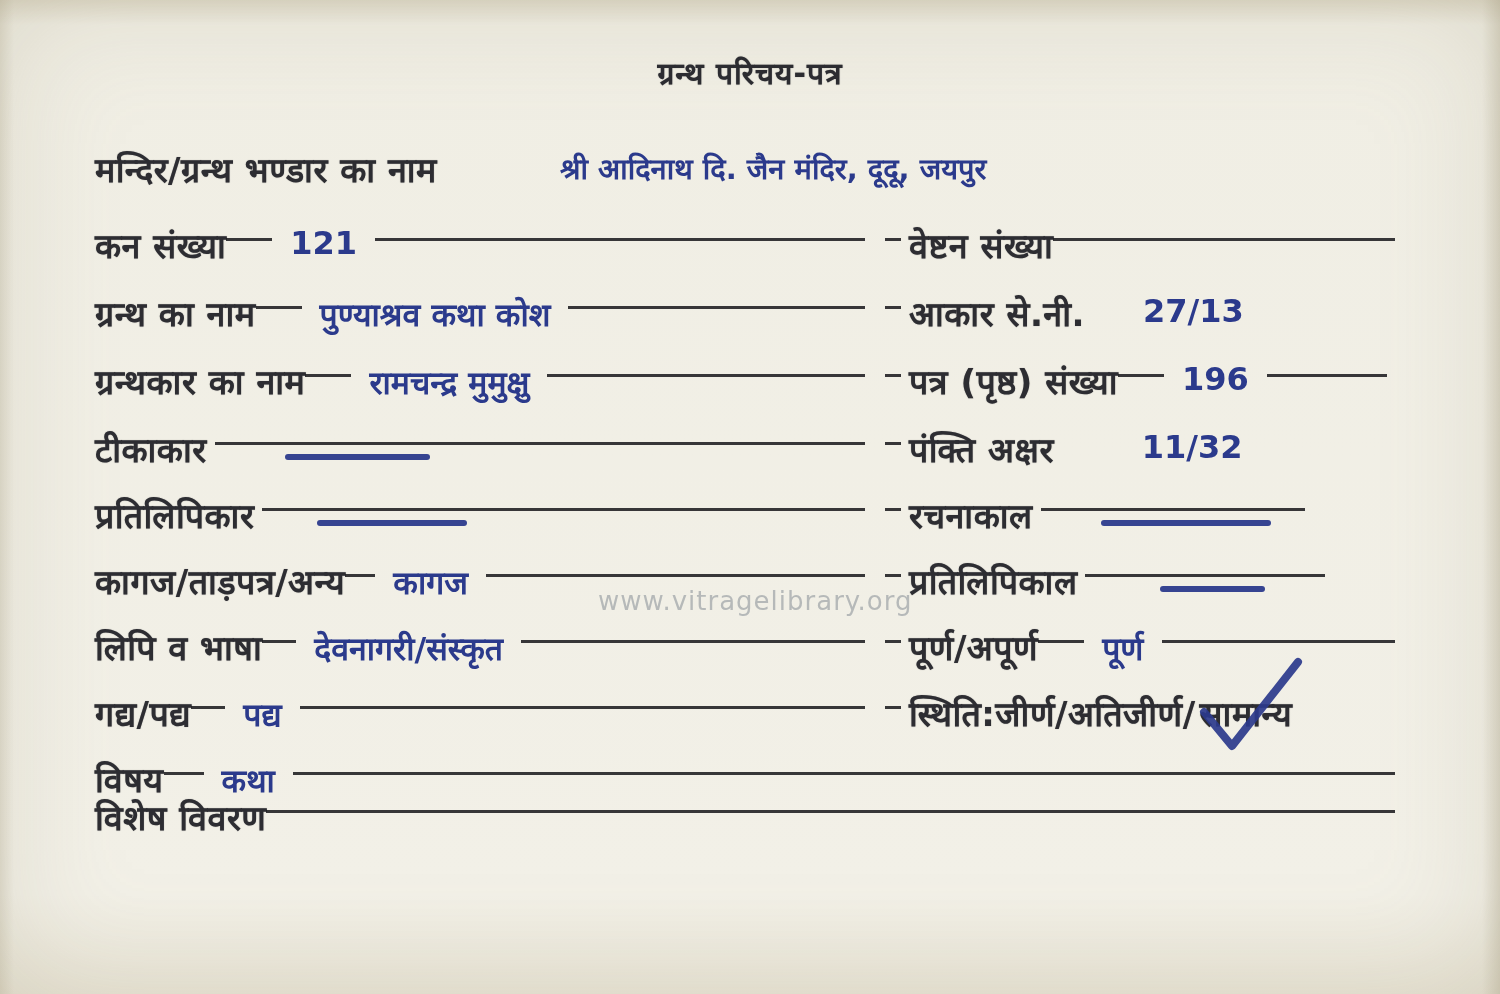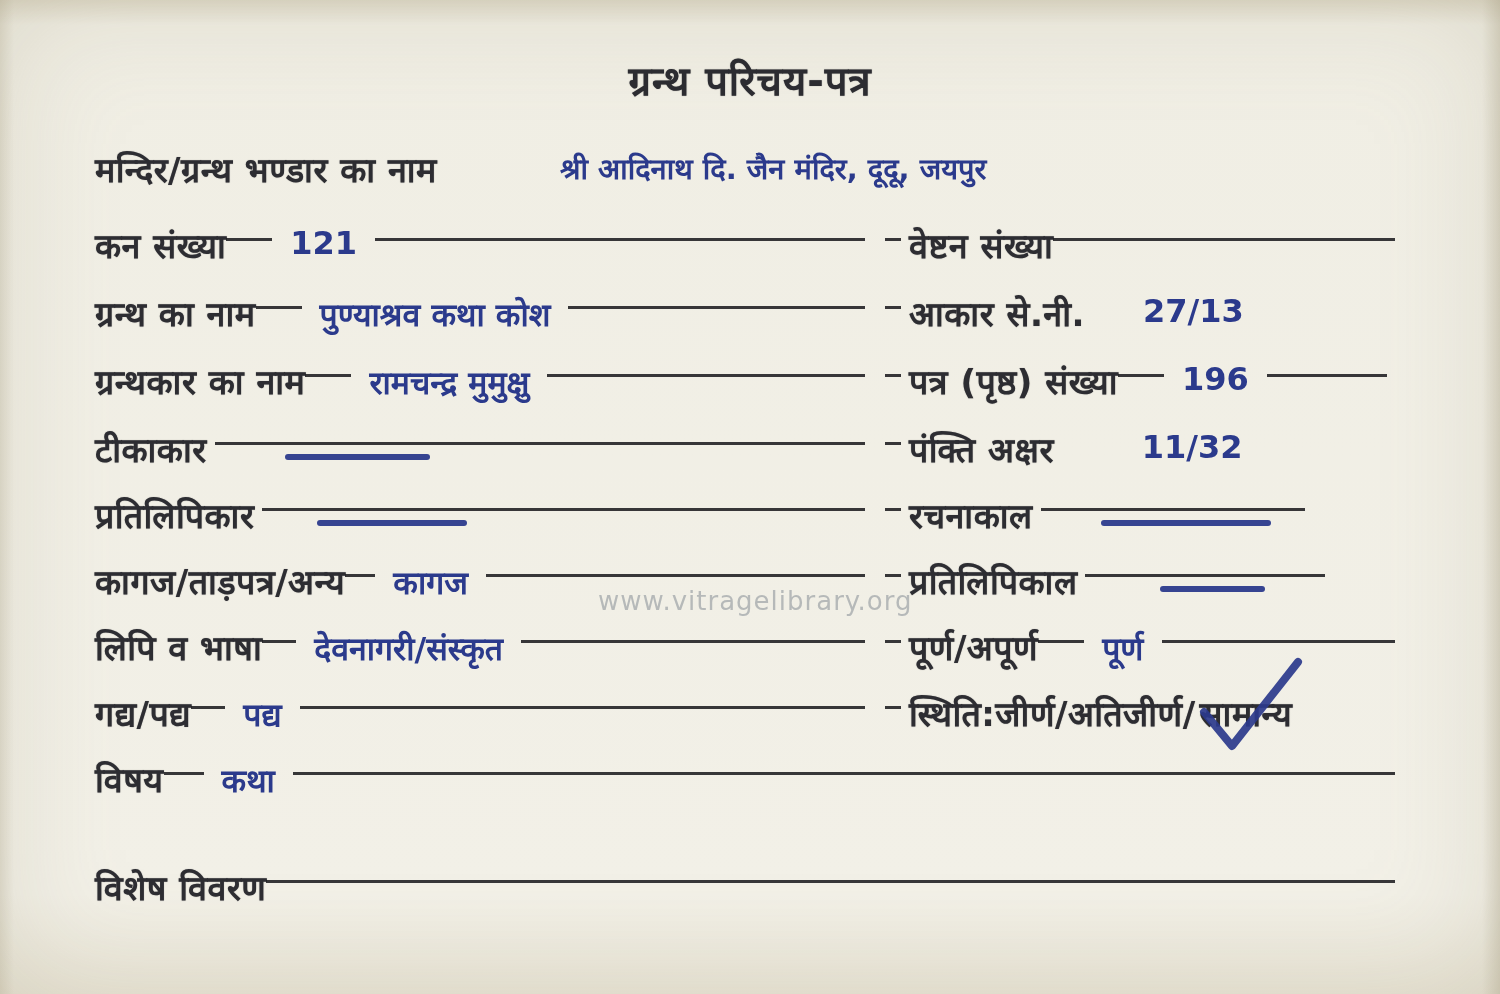--- a/index.html
+++ b/index.html
@@ -9,21 +9,21 @@
     background:
       linear-gradient(180deg, #ded9c8 0%, #f0eee4 2.5%, #f2f0e7 90%, #eae6d8 100%);
     box-shadow: inset 0 0 120px rgba(150,140,110,0.22);
   }
   .edge-right{position:absolute;top:0;right:0;width:18px;height:100%;
     background:linear-gradient(270deg, rgba(160,150,120,0.30), rgba(160,150,120,0));}
   .edge-left{position:absolute;top:0;left:0;width:14px;height:100%;
     background:linear-gradient(90deg, rgba(160,150,120,0.22), rgba(160,150,120,0));}
   .title{
     position:absolute; top:52px; left:0; width:100%; text-align:center;
-    font-size:40px; font-weight:700; color:#2c2c31; letter-spacing:1px;
+    font-size:30px; font-weight:700; color:#2c2c31; letter-spacing:1px;
     text-shadow:0 0 1px rgba(40,40,45,0.55);
   }
   .header-row{position:absolute; top:146px; left:95px; width:1320px; display:flex; align-items:flex-start;}
   .lbl{font-size:34px; font-weight:700; color:#2d2d32; white-space:nowrap; letter-spacing:0.5px;
        text-shadow:0 0 1px rgba(40,40,45,0.45);}
   .val{font-size:32px; font-weight:700; color:#2b3a8c; white-space:nowrap; padding:0 18px; margin-top:2px;}
   .header-row .val{margin-left:105px; font-size:29px;}
   .row{position:absolute; left:95px; width:1300px; height:58px; display:flex; align-items:flex-start;gap:20px;}
   .cell-l{width:770px; display:flex; align-items:flex-start;}
   .cell-r{flex:1; display:flex; align-items:flex-start;}
@@ -37,21 +37,21 @@
   .rule-top{position:absolute; left:0; right:0; top:16px; border-top:3px solid rgba(28,28,32,0.88);}
   .blue-dash{position:absolute; height:6px; background:#2b3a8c; border-radius:3px; top:28px; opacity:0.95;}
   .watermark{
     position:absolute; left:598px; top:586px; font-size:26px; letter-spacing:1px;
     color:#8f969c; opacity:0.6; font-weight:400;
   }
   .check-wrap{position:relative; display:inline-block; margin-left:4px;}
   .check-svg{position:absolute; left:-10px; top:-40px; pointer-events:none;}
   
   .r1{top:222px;} .r2{top:290px;} .r3{top:358px;} .r4{top:426px;} .r5{top:492px;}
-  .r6{top:558px;} .r7{top:624px;} .r8{top:690px;} .r9{top:756px;} .r10{top:864px;}
+  .r6{top:558px;} .r7{top:624px;} .r8{top:690px;} .r9{top:756px;} .r10{top:788px;align-items:center;}
 </style>
 </head>
 <body>
 
 <div class="page">
   <div class="edge-left"></div>
   <div class="edge-right"></div>
 
   <div class="title">ग्रन्थ परिचय-पत्र</div>
 

